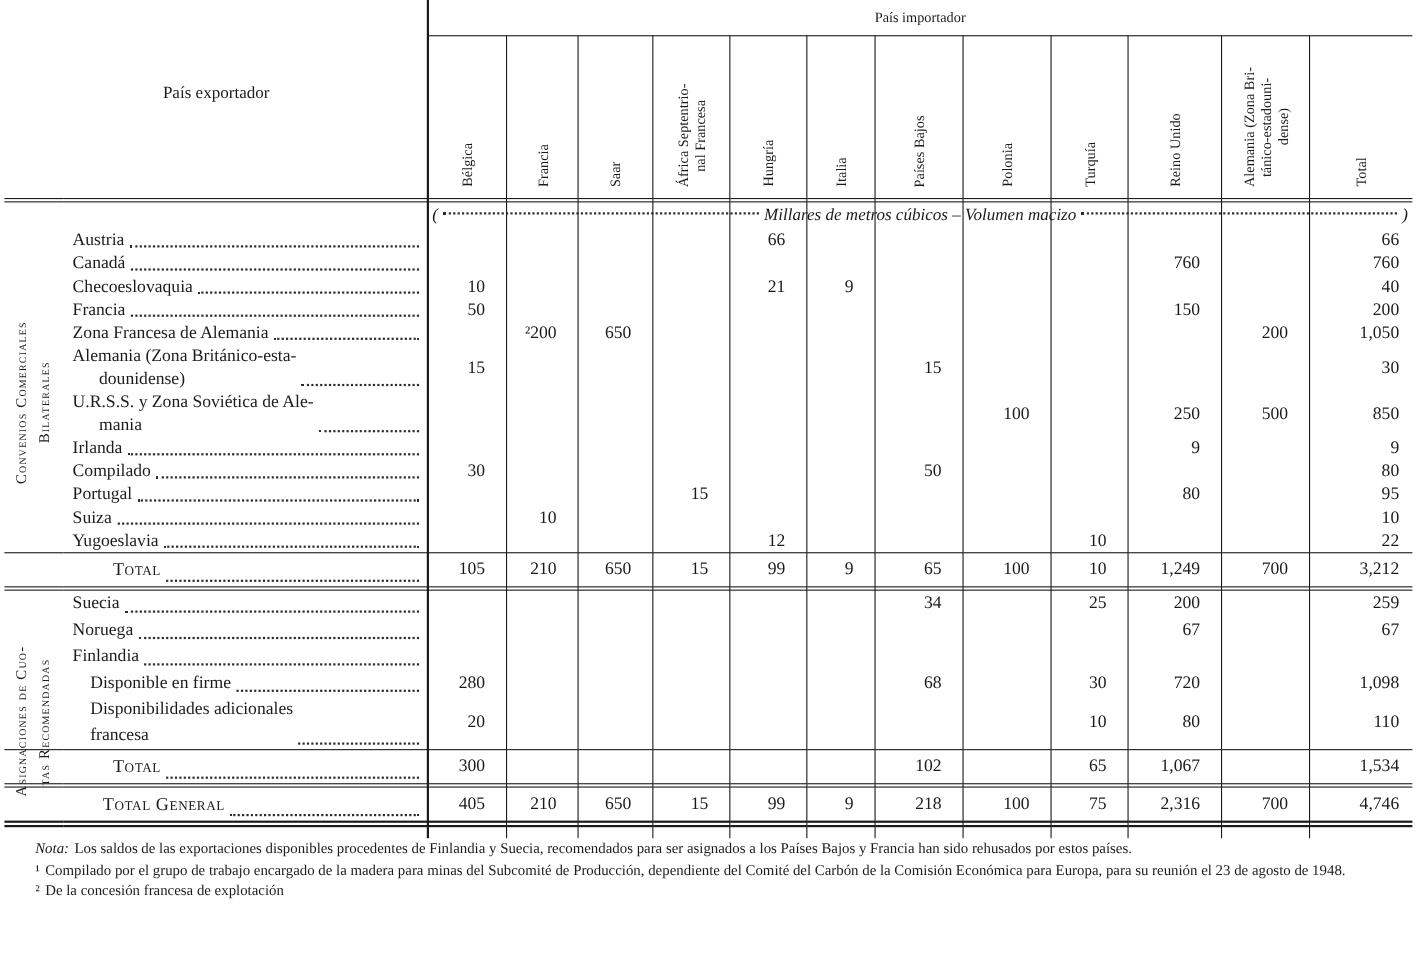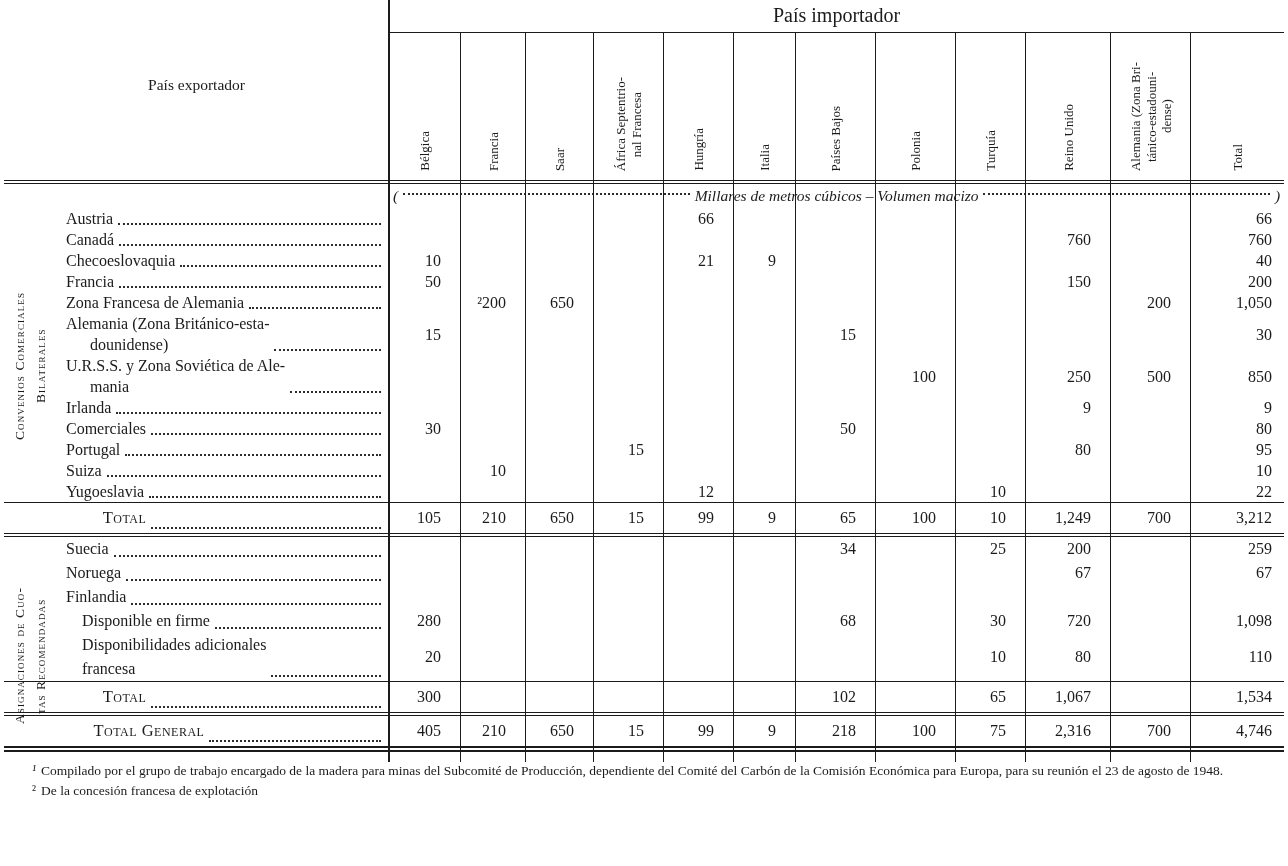--- a/index.html
+++ b/index.html
@@ -4,21 +4,21 @@
 <style>
   *{box-sizing:border-box;margin:0;padding:0;}
   html,body{background:#ffffff;}
   .page{width:1288px;height:866px;background:#fff;color:#1b1b1b;overflow:hidden;position:relative;
         font-family:"Liberation Serif","DejaVu Serif",serif;padding-left:4px;}
   .table-wrap{position:relative;width:1280px;}
   table{border-collapse:collapse;table-layout:fixed;width:1280px;}
   th,td{padding:0;font-weight:normal;}
 
   tr.imp-row{height:32px;}
-  th.imp-head{vertical-align:middle;font-size:20px;text-align:center;border-bottom:1px solid #1b1b1b;}
+  th.imp-head{vertical-align:middle;font-size:13px;text-align:center;border-bottom:1px solid #1b1b1b;}
   th.lbl-head{vertical-align:top;padding-top:76px;font-size:15.5px;text-align:center;border-bottom:4px double #1b1b1b;}
   tr.colhead-row{height:150px;border-bottom:4px double #1b1b1b;}
   tr.colhead-row th{border-bottom:4px double #1b1b1b;vertical-align:bottom;text-align:center;padding-bottom:5px;}
   .vtxt{display:inline-block;writing-mode:vertical-rl;transform:rotate(180deg);font-size:13px;line-height:1.2;white-space:pre;}
 
   tr.units-row{height:26px;}
   td.units-cell{vertical-align:middle;}
   .units{display:flex;align-items:center;font-style:italic;font-size:15.5px;padding:0 4px;}
   .utext{white-space:pre;}
 
@@ -278,21 +278,21 @@
             <td class="num"></td>
             <td class="num"></td>
             <td class="num">9</td>
             <td class="num"></td>
             <td class="num tot">9</td>
           </tr>
           <tr class="body">
             <td class="gcell"></td>
             <td class="label">
               <div class="lead-line">
-                <span class="ltext">Comerciales</span>
+                <span class="ltext">Compilado</span>
                 <span class="dotfill"></span>
               </div>
             </td>
             <td class="num">30</td>
             <td class="num"></td>
             <td class="num"></td>
             <td class="num"></td>
             <td class="num"></td>
             <td class="num"></td>
             <td class="num">50</td>
@@ -557,17 +557,18 @@
       <div class="vline" style="left: 729px; top: 32px; height: 730px;"></div>
       <div class="vline" style="left: 791px; top: 32px; height: 730px;"></div>
       <div class="vline" style="left: 871px; top: 32px; height: 730px;"></div>
       <div class="vline" style="left: 951px; top: 32px; height: 730px;"></div>
       <div class="vline" style="left: 1021px; top: 32px; height: 730px;"></div>
       <div class="vline" style="left: 1106px; top: 32px; height: 730px;"></div>
       <div class="vline" style="left: 1186px; top: 32px; height: 730px;"></div>
     </div>
 
   <div class="footnotes">
+    <p class="footnote"><span class="fn-prefix">Nota:</span><span>Los saldos de las exportaciones disponibles procedentes de Finlandia y Suecia, recomendados para ser asignados a los Países Bajos y Francia han sido rehusados por estos países.</span></p>
     <p class="footnote"><span class="fn-prefix">¹</span><span>Compilado por el grupo de trabajo encargado de la madera para minas del Subcomité de Producción, dependiente del Comité del Carbón de la Comisión Económica para Europa, para su reunión el 23 de agosto de 1948.</span></p>
     <p class="footnote"><span class="fn-prefix">²</span><span>De la concesión francesa de explotación</span></p>
   </div>
 
 </div>
 
 </body></html>

